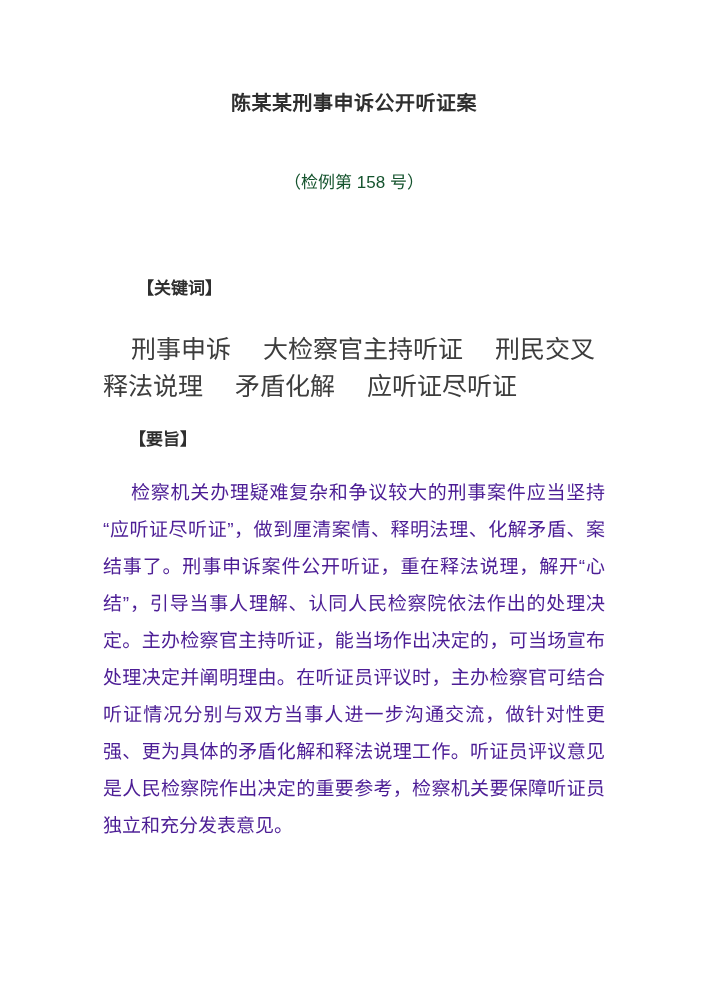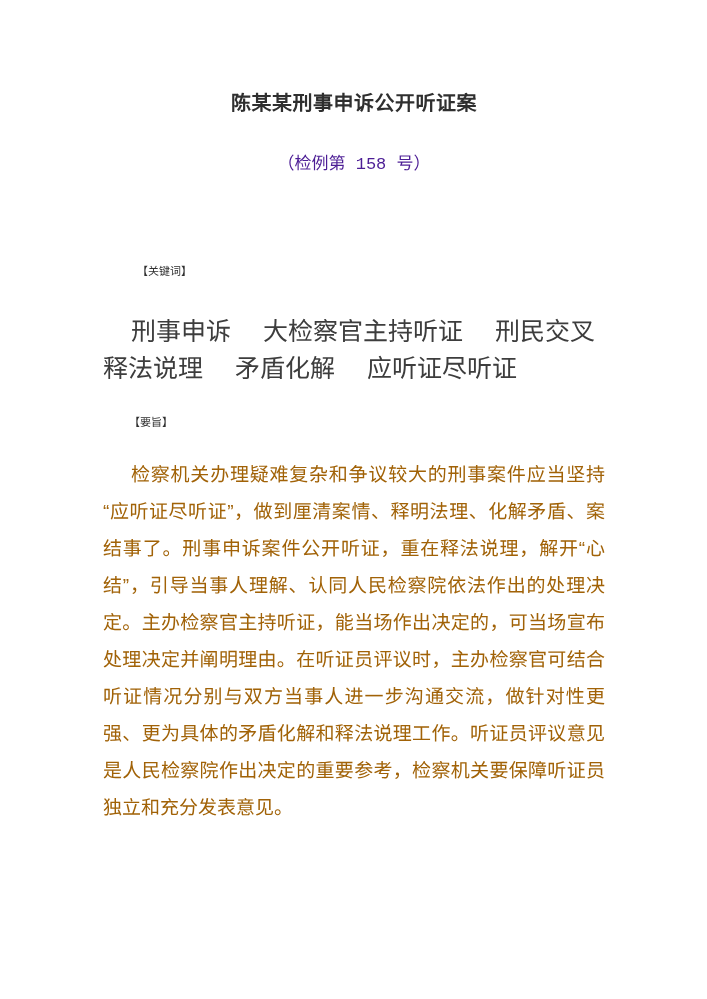--- a/index.html
+++ b/index.html
@@ -21,51 +21,51 @@
     margin: 88px 0 0 0;
     text-align: center;
     font-size: 20px;
     line-height: 30px;
     font-weight: 700;
     color: #2f2f2f;
     letter-spacing: 0.5px;
     font-family: "Liberation Sans", sans-serif;
   }
   .case-no {
-    margin: 34px 0 0 0;
+    margin: 52px 0 0 0;
     text-align: center;
     font-size: 17px;
     line-height: 26px;
     font-weight: 400;
-    color: #4c1d95;
-    font-family: Liberation Mono, monospace;
+    color: #14532d;
+    font-family: Liberation Sans, sans-serif;
   }
   .section-heading {
     margin: 0 0 0 34px;
-    font-size: 11px;
+    font-size: 17px;
     line-height: 26px;
-    font-weight: 400;
+    font-weight: 700;
     color: #2f2f2f;
   }
   .heading-keywords { margin-top: 80px; }
   .heading-summary  { margin-top: 22px; margin-left: 26px; }
   .heading-facts    { margin-top: 27px; }
   .keywords-line {
     margin: 29px 0 0 0;
     font-size: 25px;
     line-height: 37px;
     color: #3d3d3d;
     text-align: left;
     text-indent: 28px;
   }
   .body-para {
     margin: 21px 0 0 0;
     font-size: 19px;
     line-height: 37px;
-    color: #a16207;
+    color: #4c1d95;
     text-align: justify;
     text-indent: 28px;
   }
 </style>
 </head>
 <body>
 
 <div class="page">
 
   <h1 class="doc-title">陈某某刑事申诉公开听证案</h1>

